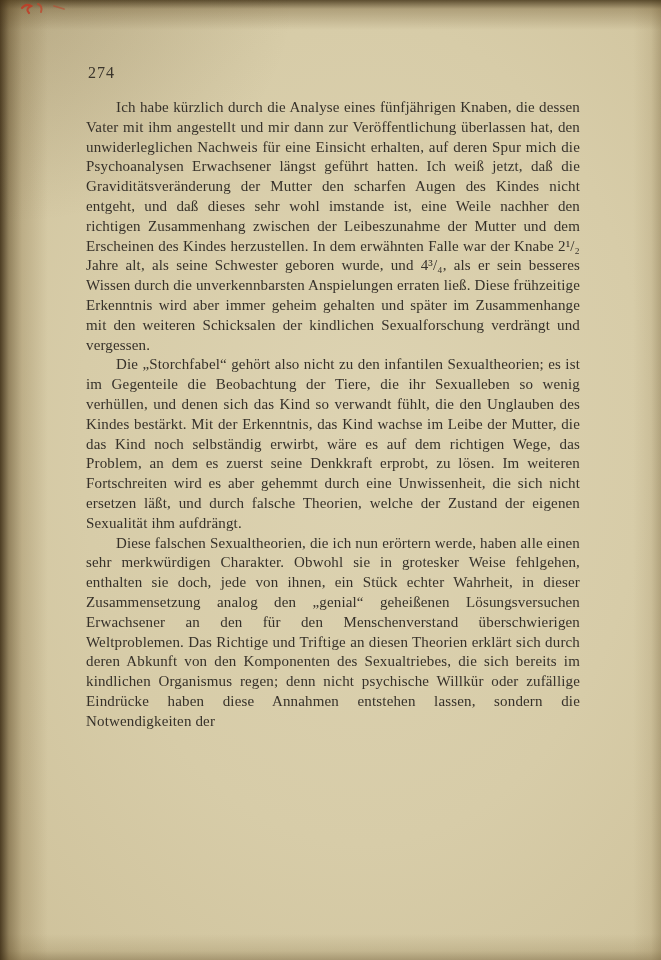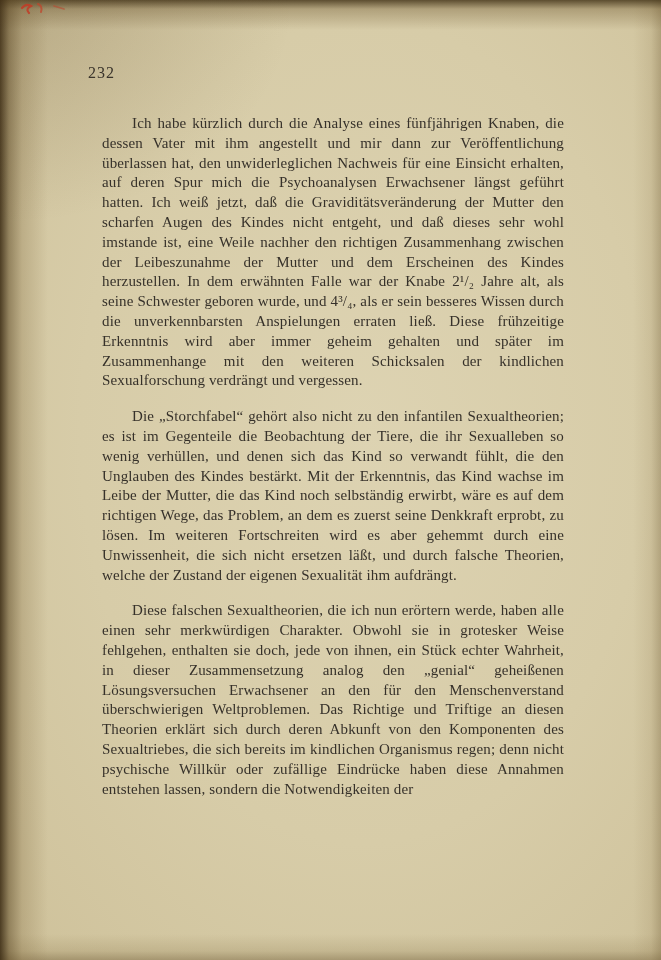--- a/index.html
+++ b/index.html
@@ -43,36 +43,36 @@
     top: 98px;
     width: 494px;
     font-size: 15px;
     line-height: 19.8px;
     text-align: justify;
     letter-spacing: 0.15px;
     hyphens: auto;
     -webkit-hyphens: auto;
   }
   .text-block p {
-    margin: 16px;
+    margin: 0;
     text-indent: 30px;
   }
 </style>
 </head>
 <body>
 
 <div class="scan">
 
   <svg class="red-marks" viewBox="0 0 70 26" aria-hidden="true">
     <path d="M6 8 q4 -5 9 -2 q-6 3 -2 7" stroke="#c23b26" stroke-width="2.2" fill="none" stroke-linecap="round" opacity="0.85"></path>
     <path d="M22 4 q5 2 3 8" stroke="#c0452c" stroke-width="2" fill="none" stroke-linecap="round" opacity="0.75"></path>
     <path d="M38 6 l10 3" stroke="#b94a30" stroke-width="1.8" fill="none" stroke-linecap="round" opacity="0.6"></path>
   </svg>
 
-  <div class="page-number">232</div>
+  <div class="page-number">274</div>
 
   <div class="text-block">
     <p>Ich habe kürzlich durch die Analyse eines fünfjährigen Knaben, die dessen Vater mit ihm angestellt und mir dann zur Veröffentlichung überlassen hat, den unwiderleglichen Nachweis für eine Einsicht erhalten, auf deren Spur mich die Psychoanalysen Erwachsener längst geführt hatten. Ich weiß jetzt, daß die Graviditätsveränderung der Mutter den scharfen Augen des Kindes nicht entgeht, und daß dieses sehr wohl imstande ist, eine Weile nachher den richtigen Zusammenhang zwischen der Leibeszunahme der Mutter und dem Erscheinen des Kindes herzustellen. In dem erwähnten Falle war der Knabe 2¹/₂ Jahre alt, als seine Schwester geboren wurde, und 4³/₄, als er sein besseres Wissen durch die unverkennbarsten Anspielungen erraten ließ. Diese frühzeitige Erkenntnis wird aber immer geheim gehalten und später im Zusammenhange mit den weiteren Schicksalen der kindlichen Sexualforschung verdrängt und vergessen.</p>
     <p>Die „Storchfabel“ gehört also nicht zu den infantilen Sexualtheorien; es ist im Gegenteile die Beobachtung der Tiere, die ihr Sexualleben so wenig verhüllen, und denen sich das Kind so verwandt fühlt, die den Unglauben des Kindes bestärkt. Mit der Erkenntnis, das Kind wachse im Leibe der Mutter, die das Kind noch selbständig erwirbt, wäre es auf dem richtigen Wege, das Problem, an dem es zuerst seine Denkkraft erprobt, zu lösen. Im weiteren Fortschreiten wird es aber gehemmt durch eine Unwissenheit, die sich nicht ersetzen läßt, und durch falsche Theorien, welche der Zustand der eigenen Sexualität ihm aufdrängt.</p>
     <p>Diese falschen Sexualtheorien, die ich nun erörtern werde, haben alle einen sehr merkwürdigen Charakter. Obwohl sie in grotesker Weise fehlgehen, enthalten sie doch, jede von ihnen, ein Stück echter Wahrheit, in dieser Zusammensetzung analog den „genial“ geheißenen Lösungsversuchen Erwachsener an den für den Menschenverstand überschwierigen Weltproblemen. Das Richtige und Triftige an diesen Theorien erklärt sich durch deren Abkunft von den Komponenten des Sexualtriebes, die sich bereits im kindlichen Organismus regen; denn nicht psychische Willkür oder zufällige Eindrücke haben diese Annahmen entstehen lassen, sondern die Notwendigkeiten der</p>
   </div>
 
 </div>
 
 </body></html>

